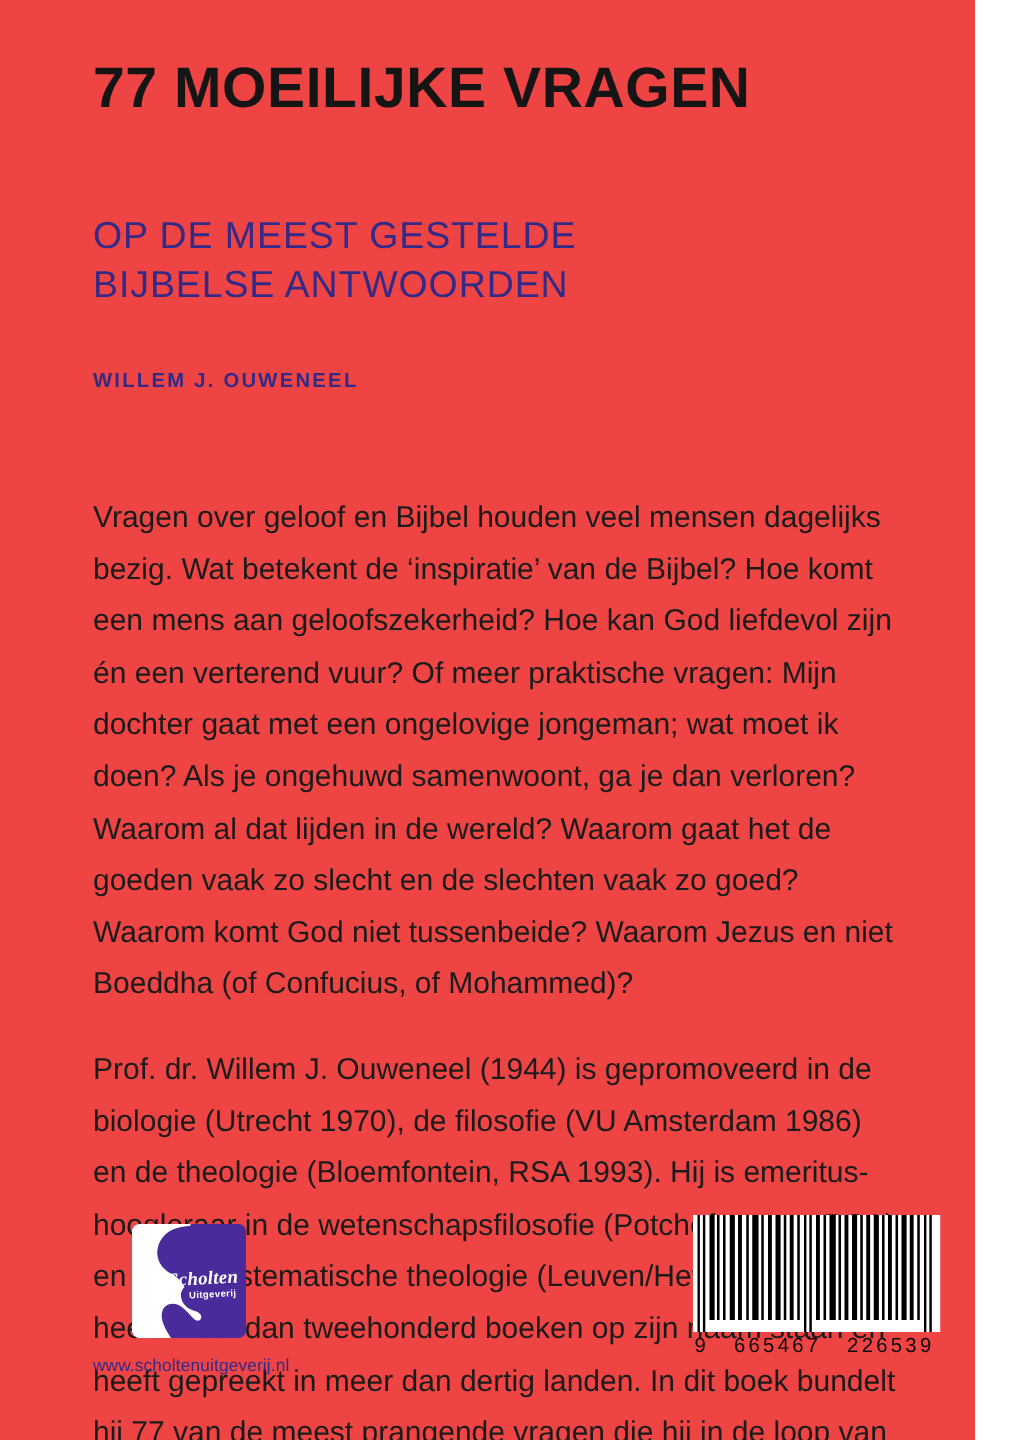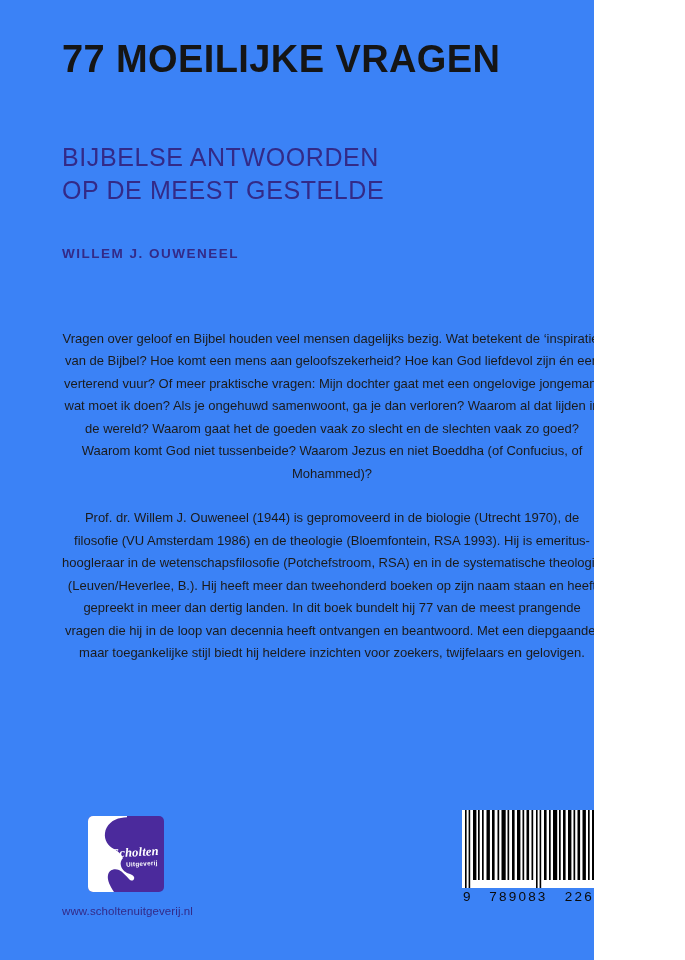--- a/index.html
+++ b/index.html
@@ -8,23 +8,23 @@
     margin: 0;
     padding: 0;
     background: #ffffff;
   }
   body {
     font-family: "Liberation Sans", sans-serif;
   }
 
   .cover {
     position: relative;
-    width: 594px;
+    width: 650px;
     height: 960px;
-    background: #3b82f6;
+    background: #ef4444;
     overflow: hidden;
   }
 
   
   .title-block {
     position: absolute;
     left: 62px;
     top: 38px;
     width: 560px;
   }
@@ -82,24 +82,24 @@
   
   .body-copy {
     position: absolute;
     left: 62px;
     top: 328px;
     width: 540px;
   }
   .body-copy p {
     margin: 0 0 22px 0;
     font-family: "Liberation Sans", sans-serif;
-    font-size: 13px;
+    font-size: 20px;
     line-height: 1.73;
     color: #1b1b1b;
-    text-align: center;
+    text-align: left;
   }
   .body-copy p:last-child { margin-bottom: 0; }
 
   
   .footer {
     position: absolute;
     left: 0;
     top: 810px;
     width: 685px;
     height: 125px;
@@ -192,22 +192,22 @@
 <div class="cover">
 
   <div class="title-block">
     <h1 class="main-title">
       <span class="tl">77 MOEILIJKE VRAGEN</span>
     </h1>
   </div>
 
   <div class="subtitle-block">
     <h2 class="subtitle">
+      <span class="tl">OP DE MEEST GESTELDE</span>
       <span class="tl">BIJBELSE ANTWOORDEN</span>
-      <span class="tl">OP DE MEEST GESTELDE</span>
     </h2>
   </div>
 
   <div class="author">WILLEM J. OUWENEEL</div>
 
   <div class="body-copy">
     <p>Vragen over geloof en Bijbel houden veel mensen dagelijks bezig. Wat betekent de ‘inspiratie’ van de Bijbel? Hoe komt een mens aan geloofszekerheid? Hoe kan God liefdevol zijn én een verterend vuur? Of meer praktische vragen: Mijn dochter gaat met een ongelovige jongeman; wat moet ik doen? Als je ongehuwd samenwoont, ga je dan verloren? Waarom al dat lijden in de wereld? Waarom gaat het de goeden vaak zo slecht en de slechten vaak zo goed? Waarom komt God niet tussenbeide? Waarom Jezus en niet Boeddha (of Confucius, of Mohammed)?</p>
     <p>Prof. dr. Willem J. Ouweneel (1944) is gepromoveerd in de biologie (Utrecht 1970), de filosofie (VU Amsterdam 1986) en de theologie (Bloemfontein, RSA 1993). Hij is emeritus-hoogleraar in de wetenschapsfilosofie (Potchefstroom, RSA) en in de systematische theologie (Leuven/Heverlee, B.). Hij heeft meer dan tweehonderd boeken op zijn naam staan en heeft gepreekt in meer dan dertig landen. In dit boek bundelt hij 77 van de meest prangende vragen die hij in de loop van decennia heeft ontvangen en beantwoord. Met een diepgaande, maar toegankelijke stijl biedt hij heldere inzichten voor zoekers, twijfelaars en gelovigen.</p>
   </div>
 
@@ -283,19 +283,19 @@
           <rect x="135" y="0" width="1.7" height="70"></rect>
           <rect x="139" y="0" width="3.4" height="70"></rect>
           <rect x="144.5" y="0" width="2.6" height="70"></rect>
           <rect x="149.5" y="0" width="1.7" height="70"></rect>
           <rect x="154" y="0" width="1.6" height="78"></rect>
           <rect x="157.6" y="0" width="1.6" height="78"></rect>
         </g>
       </svg>
       <div class="barcode-digits">
         <span class="bc-lead">9</span>
-        <span class="bc-left">789083</span>
+        <span class="bc-left">665467</span>
         <span class="bc-right">226539</span>
       </div>
     </div>
 
   </div>
 </div>
 
 </body></html>

